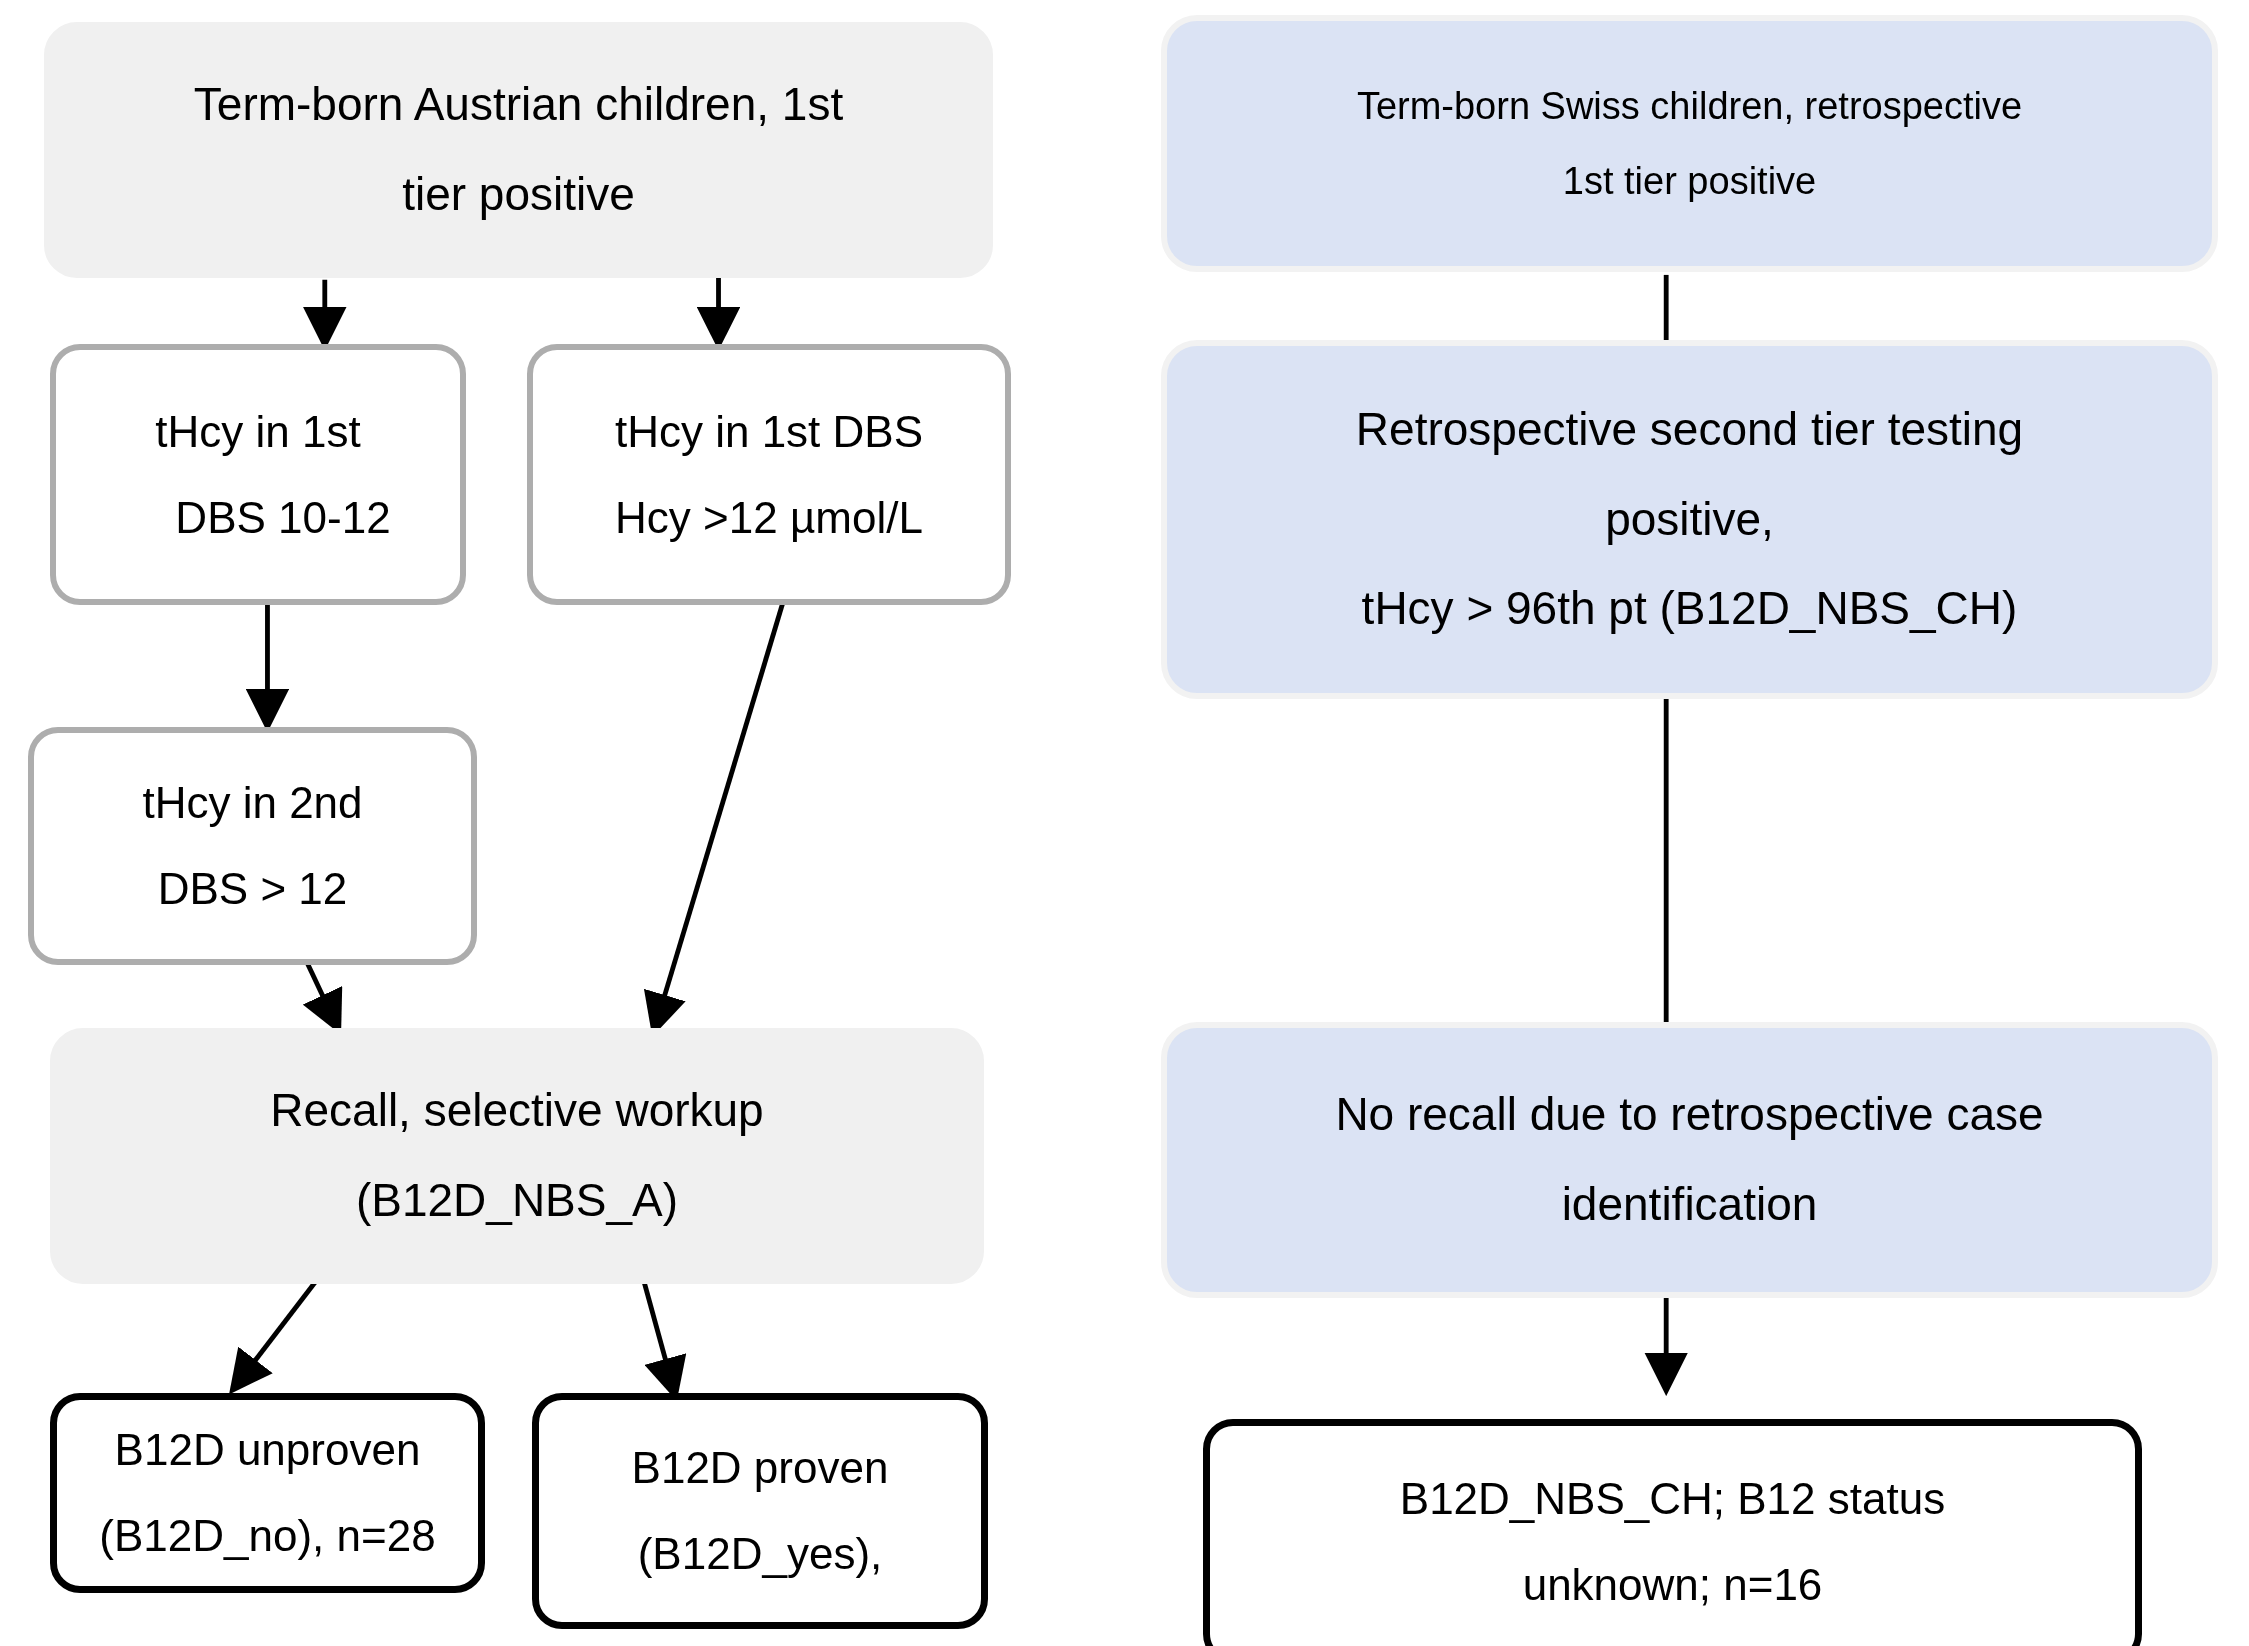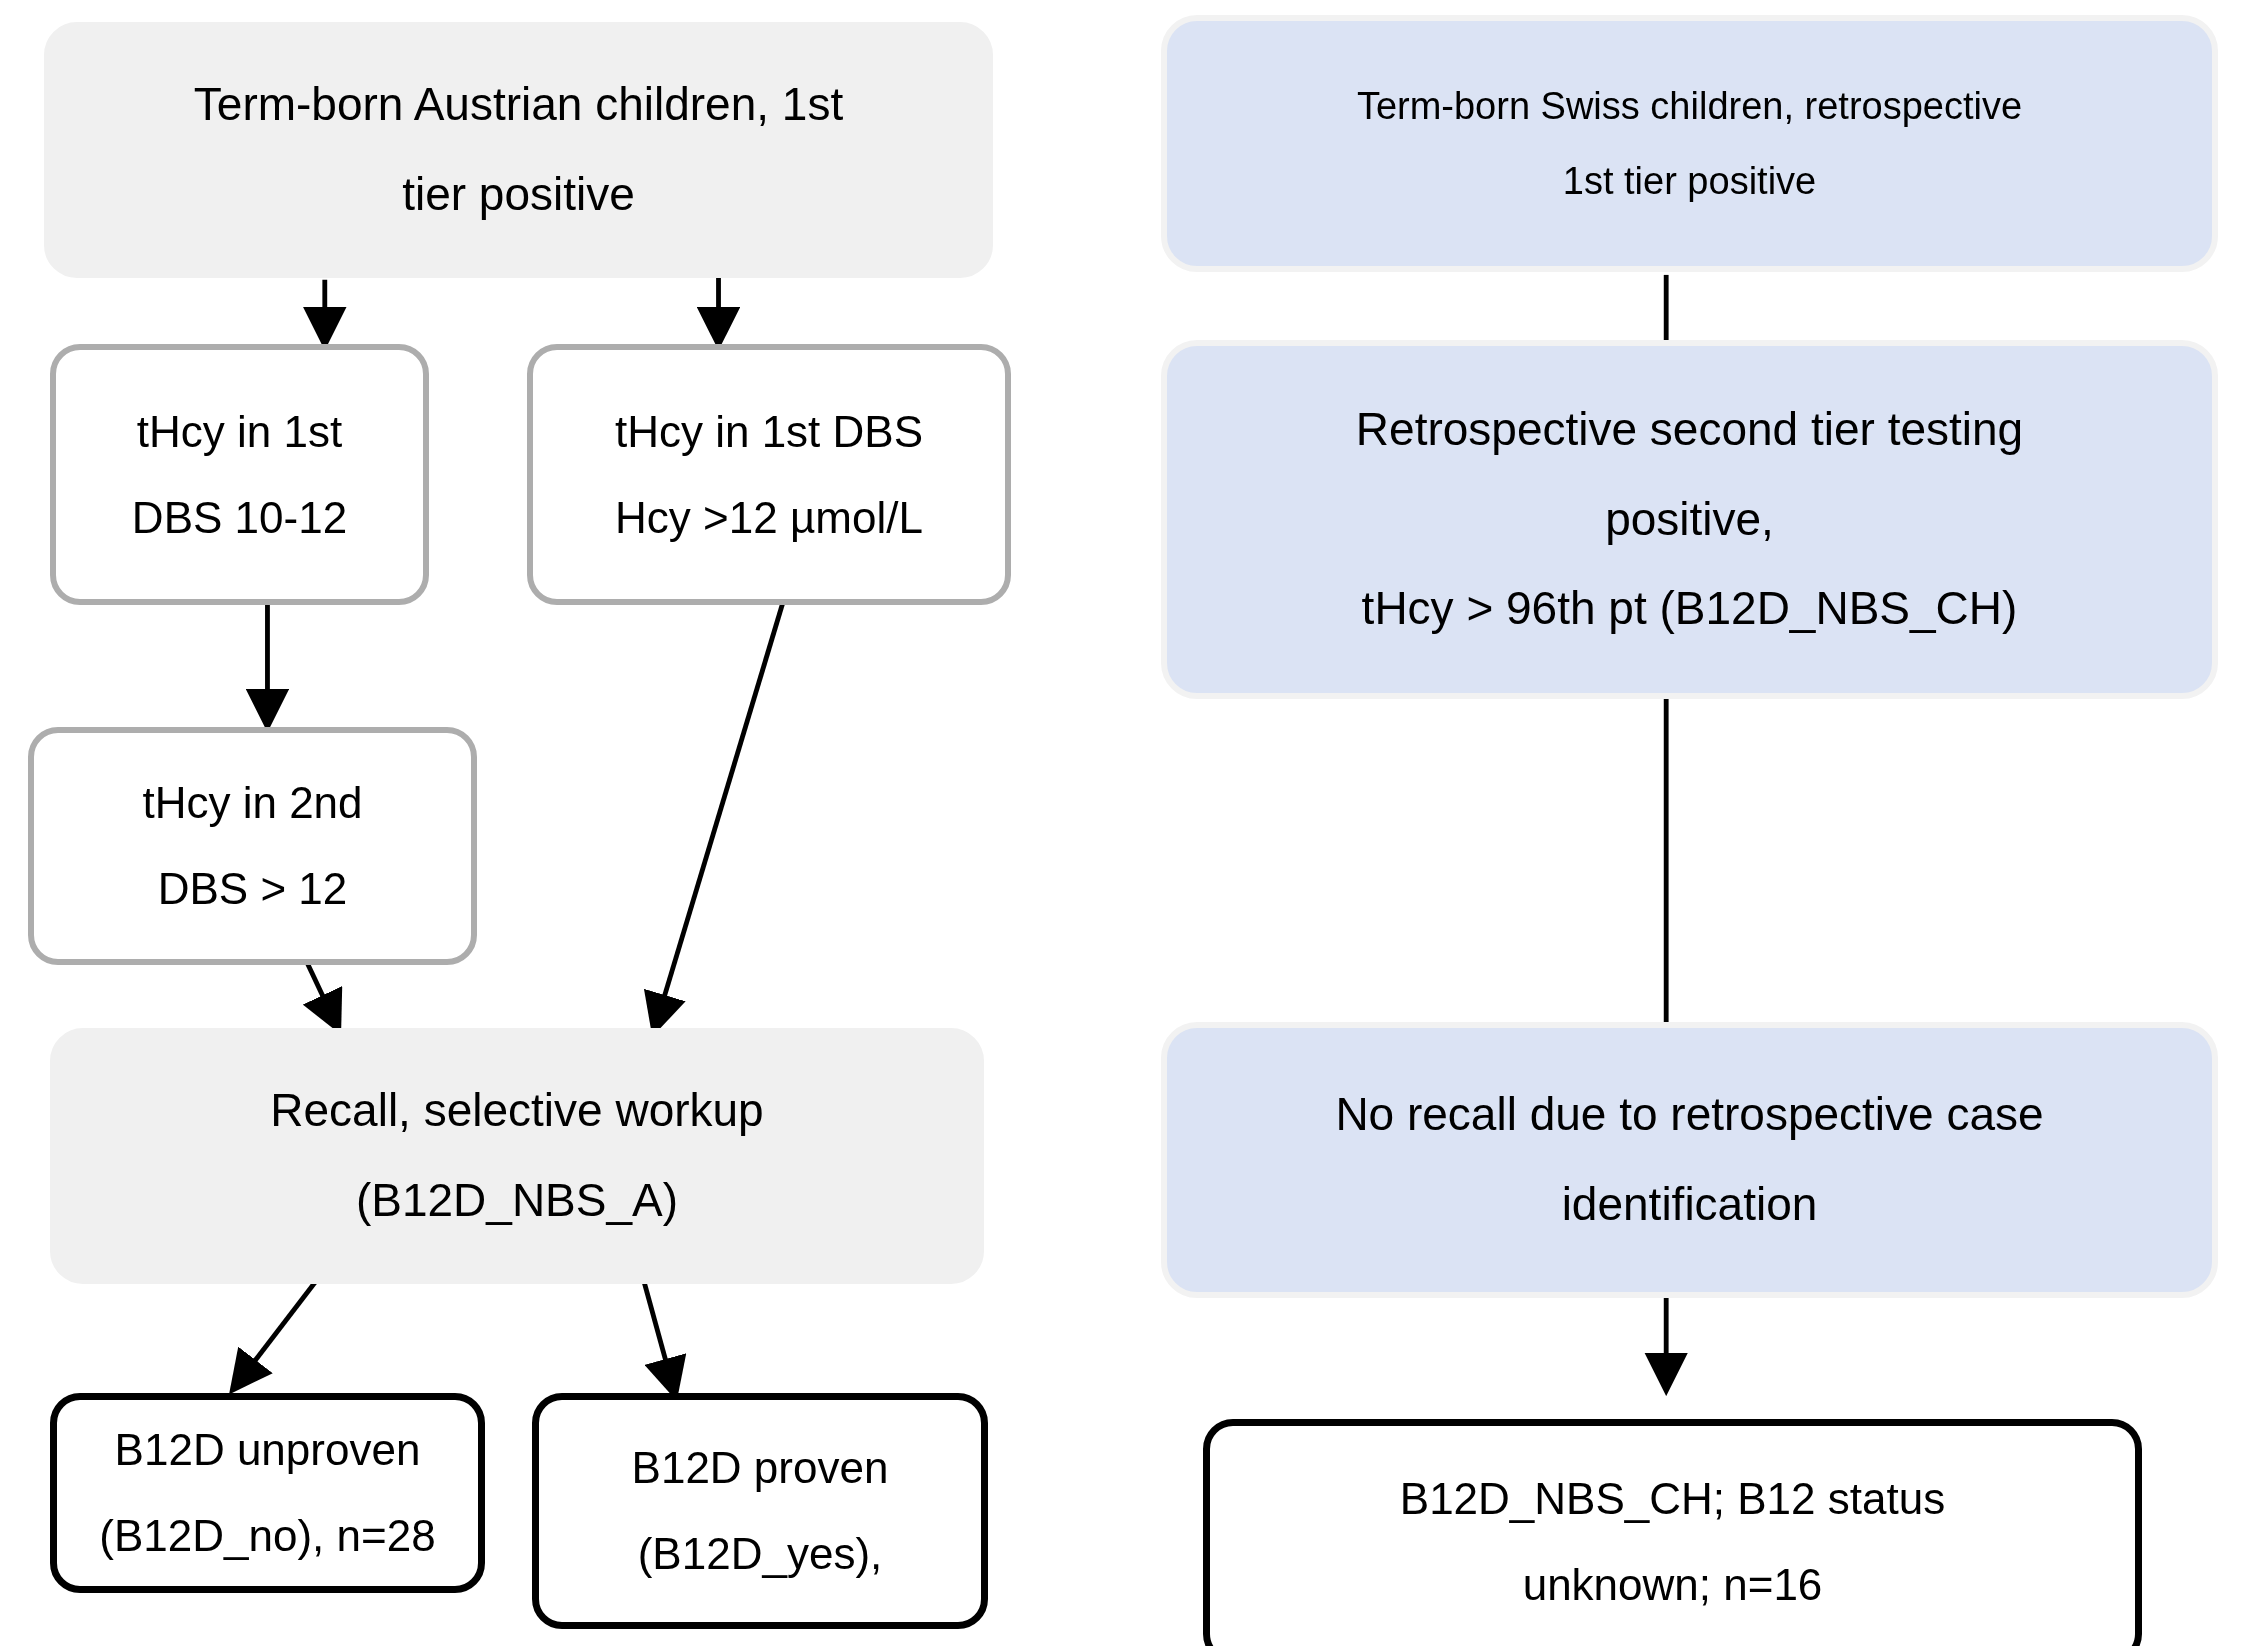--- a/index.html
+++ b/index.html
@@ -49,35 +49,35 @@
     border-radius: 30px;
   }
   .outline-black {
     background: #ffffff;
     border: 7.6px solid #000000;
     border-radius: 30px;
   }
 
   
   #n-aut-top    { left: 44px;   top: 22px;   width: 949px; height: 256px; font-size: 46px; }
-  #n-aut-dbs1012{ left: 50px;   top: 344px;  width: 379px;  height: 261px; font-size: 44px; }
+  #n-aut-dbs1012{ left: 50px;   top: 344px;  width: 416px;  height: 261px; font-size: 44px; }
   #n-aut-hcy12  { left: 515px;  top: 344px;  width: 484px;  height: 261px; font-size: 44px; margin-left: 12px; }
   #n-aut-2nd    { left: 28px;   top: 727px; width: 449px;  height: 238px; font-size: 44px; }
   #n-aut-recall { left: 50px;   top: 1028px; width: 934px; height: 256px; font-size: 46px; }
   #n-aut-unprov { left: 50px;   top: 1393px; width: 435px;  height: 200px; font-size: 44px; }
   #n-aut-proven { left: 532px;  top: 1393px; width: 456px;  height: 236px; font-size: 44px; }
 
   #n-ch-top     { left: 1161px; top: 15px;   width: 1057px; height: 257px; font-size: 38px; }
   #n-ch-second  { left: 1161px; top: 340px;  width: 1057px; height: 359px; font-size: 46px; }
   #n-ch-norecall{ left: 1161px; top: 1022px; width: 1057px; height: 276px; font-size: 46px; }
   #n-ch-result  { left: 1203px; top: 1419px; width: 939px; height: 245px; font-size: 44px; }
 
   
   .spaced-a { display: flex; justify-content: space-between; width: 82%; margin: 0 auto; }
-  .spaced-b { display: flex; justify-content: space-between; width: 76%; margin: 0 auto; }
+  .spaced-b { display: flex; justify-content: space-between; width: 76%; margin: 0 auto; padding-left: 25px; }
 
   #edges {
     position: absolute;
     left: 0; top: 0;
     width: 2250px;
     height: 1646px;
     z-index: 1;
     pointer-events: none;
   }
 </style>

